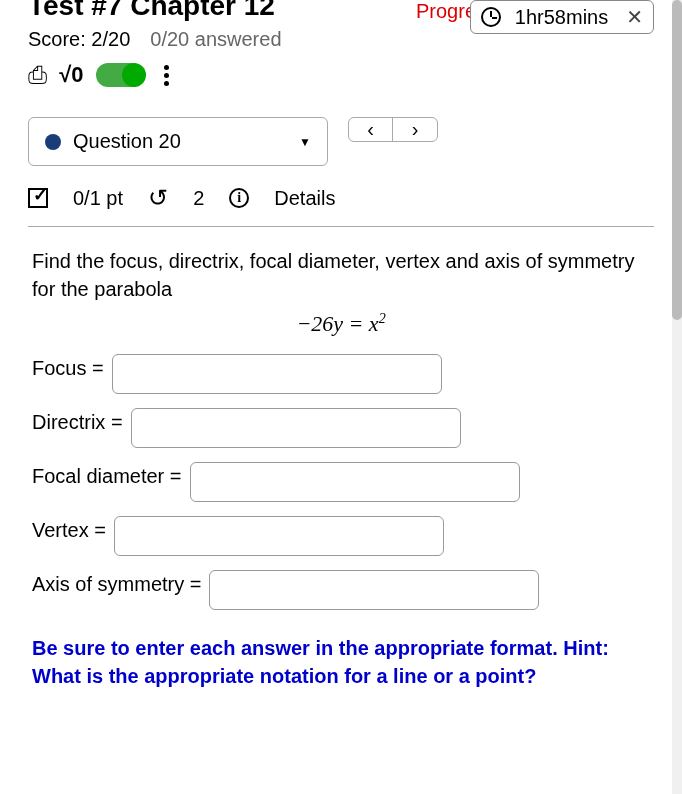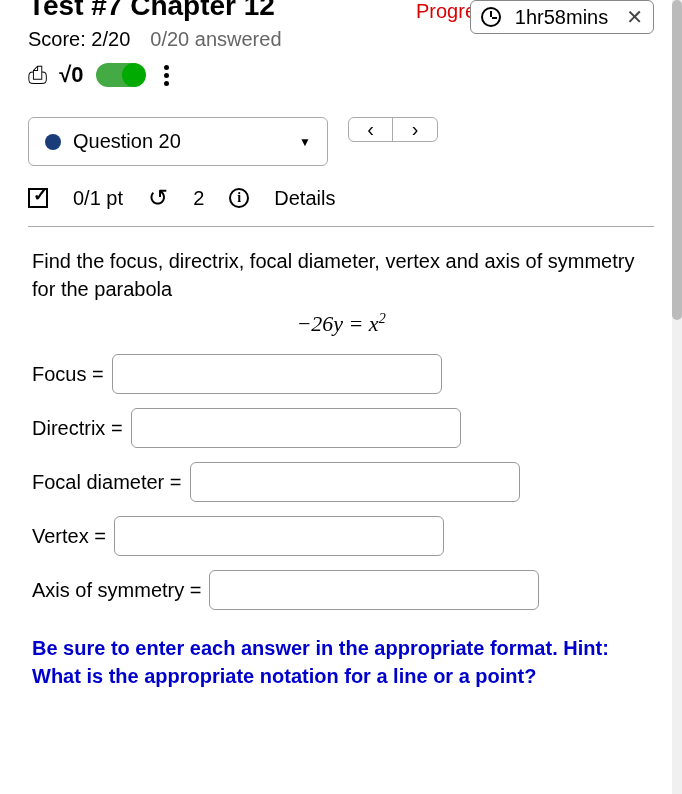--- a/index.html
+++ b/index.html
@@ -204,21 +204,20 @@
     .equation {
       text-align: center;
       font-family: 'Times New Roman', serif;
       font-size: 22px;
       font-style: italic;
       margin: 6px 0 14px 0;
     }
     .sup { font-size: 14px; vertical-align: super; }
     .field-row {
       display: flex;
-      align-items: center;
       gap: 8px;
       margin: 14px 0;
       font-size: 20px;
     }
     .field-row input {
       height: 40px;
       width: 330px;
       border: 1px solid #999;
       border-radius: 6px;
       font-size: 18px;

